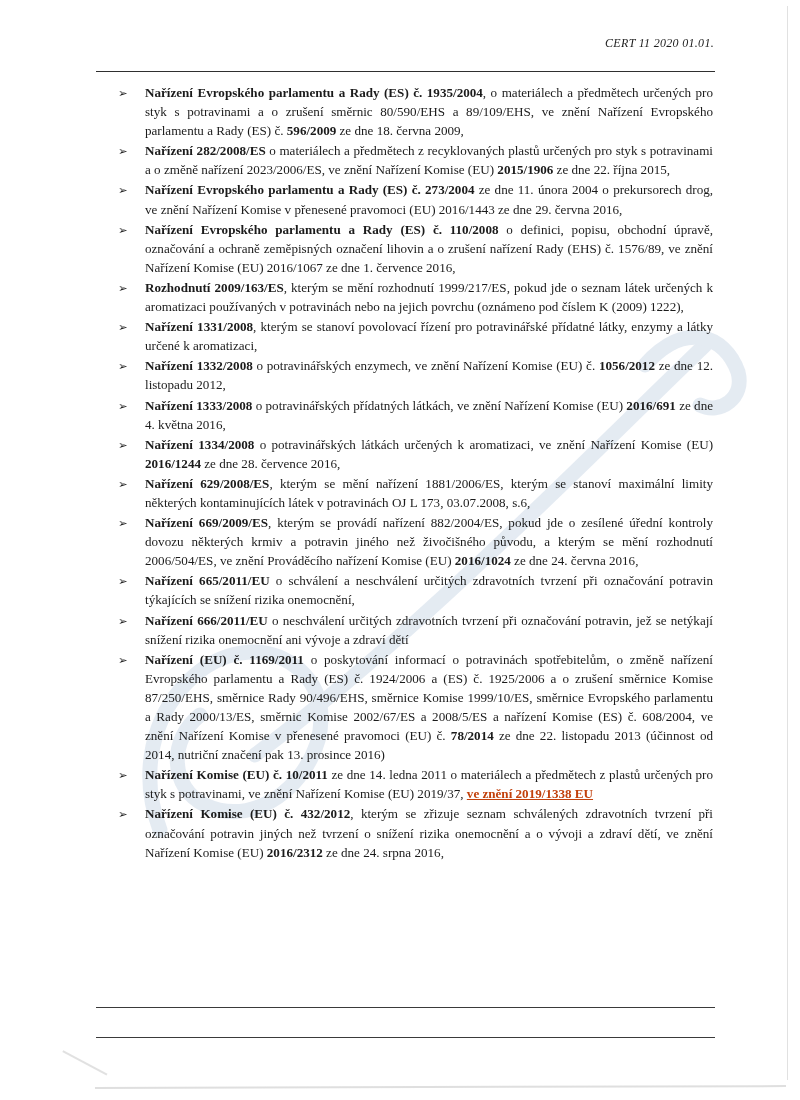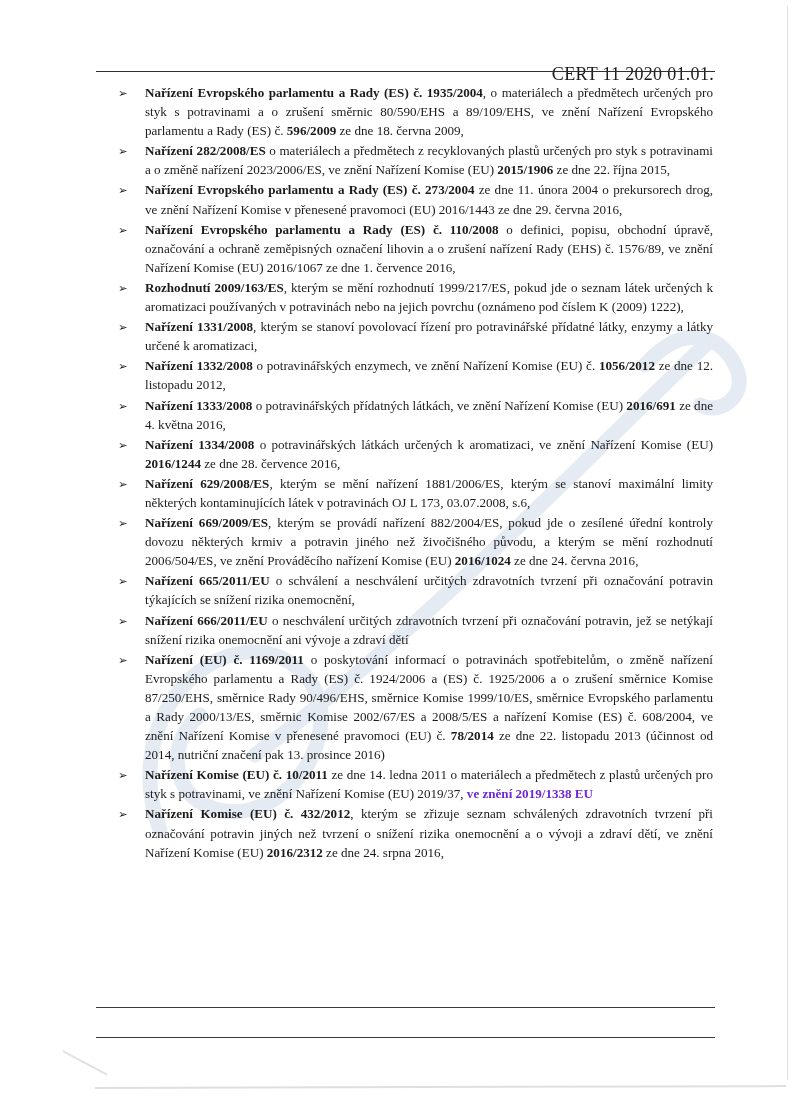--- a/index.html
+++ b/index.html
@@ -8,21 +8,21 @@
     width:800px; height:1100px; position:relative; overflow:hidden;
     font-family:"Liberation Serif","DejaVu Serif",serif;
     color:#1b1b1b;
   }
   .page { position:absolute; inset:0; background:#ffffff; }
 
   .watermark { position:absolute; left:0; top:0; width:800px; height:1100px; pointer-events:none; }
 
   .header-code {
     position:absolute; top:36px; right:86px;
-    font-size:18px; letter-spacing:.3px; color:#1c1c1c;margin-top:28px;
+    font-style:italic; font-size:12px; letter-spacing:.3px; color:#1c1c1c;
   }
   .header-rule {
     position:absolute; top:71px; left:96px; width:619px;
     border:none; border-top:1.6px solid #2f2f2f;
   }
 
   .content {
     position:absolute; top:83px; left:100px; width:613px;
     font-size:13.1px; line-height:19.1px; text-align:justify;
   }
@@ -82,21 +82,21 @@
       <div class="item"><span class="marker">➢</span><span class="b">Rozhodnutí 2009/163/ES</span><span>, kterým se mění rozhodnutí 1999/217/ES, pokud jde o seznam látek určených k aromatizaci používaných v potravinách nebo na jejich povrchu (oznámeno pod číslem K (2009) 1222),</span></div>
       <div class="item"><span class="marker">➢</span><span class="b">Nařízení 1331/2008</span><span>, kterým se stanoví povolovací řízení pro potravinářské přídatné látky, enzymy a látky určené k aromatizaci,</span></div>
       <div class="item"><span class="marker">➢</span><span class="b">Nařízení 1332/2008</span><span> o potravinářských enzymech, ve znění Nařízení Komise (EU) č. </span><span class="b">1056/2012</span><span> ze dne 12. listopadu 2012,</span></div>
       <div class="item"><span class="marker">➢</span><span class="b">Nařízení 1333/2008</span><span> o potravinářských přídatných látkách, ve znění Nařízení Komise (EU) </span><span class="b">2016/691</span><span> ze dne 4. května 2016,</span></div>
       <div class="item"><span class="marker">➢</span><span class="b">Nařízení 1334/2008</span><span> o potravinářských látkách určených k aromatizaci, ve znění Nařízení Komise (EU) </span><span class="b">2016/1244</span><span> ze dne 28. července 2016,</span></div>
       <div class="item"><span class="marker">➢</span><span class="b">Nařízení 629/2008/ES</span><span>, kterým se mění nařízení 1881/2006/ES, kterým se stanoví maximální limity některých kontaminujících látek v potravinách OJ L 173, 03.07.2008, s.6,</span></div>
       <div class="item"><span class="marker">➢</span><span class="b">Nařízení 669/2009/ES</span><span>, kterým se provádí nařízení 882/2004/ES, pokud jde o zesílené úřední kontroly dovozu některých krmiv a potravin jiného než živočišného původu, a kterým se mění rozhodnutí 2006/504/ES, ve znění Prováděcího nařízení Komise (EU) </span><span class="b">2016/1024</span><span> ze dne 24. června 2016,</span></div>
       <div class="item"><span class="marker">➢</span><span class="b">Nařízení 665/2011/EU</span><span> o schválení a neschválení určitých zdravotních tvrzení při označování potravin týkajících se snížení rizika onemocnění,</span></div>
       <div class="item"><span class="marker">➢</span><span class="b">Nařízení 666/2011/EU</span><span> o neschválení určitých zdravotních tvrzení při označování potravin, jež se netýkají snížení rizika onemocnění ani vývoje a zdraví dětí</span></div>
       <div class="item"><span class="marker">➢</span><span class="b">Nařízení (EU) č. 1169/2011</span><span>  o poskytování informací o potravinách spotřebitelům, o změně nařízení Evropského parlamentu a Rady (ES) č. 1924/2006 a (ES) č. 1925/2006 a o zrušení směrnice Komise 87/250/EHS, směrnice Rady 90/496/EHS, směrnice Komise 1999/10/ES, směrnice Evropského parlamentu a Rady 2000/13/ES, směrnic Komise 2002/67/ES a 2008/5/ES a nařízení Komise (ES) č. 608/2004, ve znění Nařízení Komise v přenesené pravomoci (EU) č. </span><span class="b">78/2014</span><span> ze dne 22. listopadu 2013 (účinnost od 2014, nutriční značení pak 13. prosince 2016)</span></div>
-      <div class="item"><span class="marker">➢</span><span class="b">Nařízení Komise (EU) č. 10/2011</span><span> ze dne 14. ledna 2011 o materiálech a předmětech z plastů určených pro styk s potravinami, ve znění Nařízení Komise (EU) 2019/37, </span><span class="b red" style="color: #6d28d9;">ve znění 2019/1338 EU</span></div>
+      <div class="item"><span class="marker">➢</span><span class="b">Nařízení Komise (EU) č. 10/2011</span><span> ze dne 14. ledna 2011 o materiálech a předmětech z plastů určených pro styk s potravinami, ve znění Nařízení Komise (EU) 2019/37, </span><span class="b red" style="color: #c2410c; text-decoration: underline;">ve znění 2019/1338 EU</span></div>
       <div class="item"><span class="marker">➢</span><span class="b">Nařízení Komise (EU) č. 432/2012</span><span>, kterým se zřizuje seznam schválených zdravotních tvrzení při označování potravin jiných než tvrzení o snížení rizika onemocnění a o vývoji a zdraví dětí, ve znění Nařízení Komise (EU) </span><span class="b">2016/2312</span><span> ze dne 24. srpna 2016,</span></div>
     </div>
 
   <hr class="footer-rule-top">
   <hr class="footer-rule-bottom">
 
   <div class="scan-edge-right"></div>
   <div class="scan-edge-bottom"></div>
   <div class="scan-corner"></div>
 

